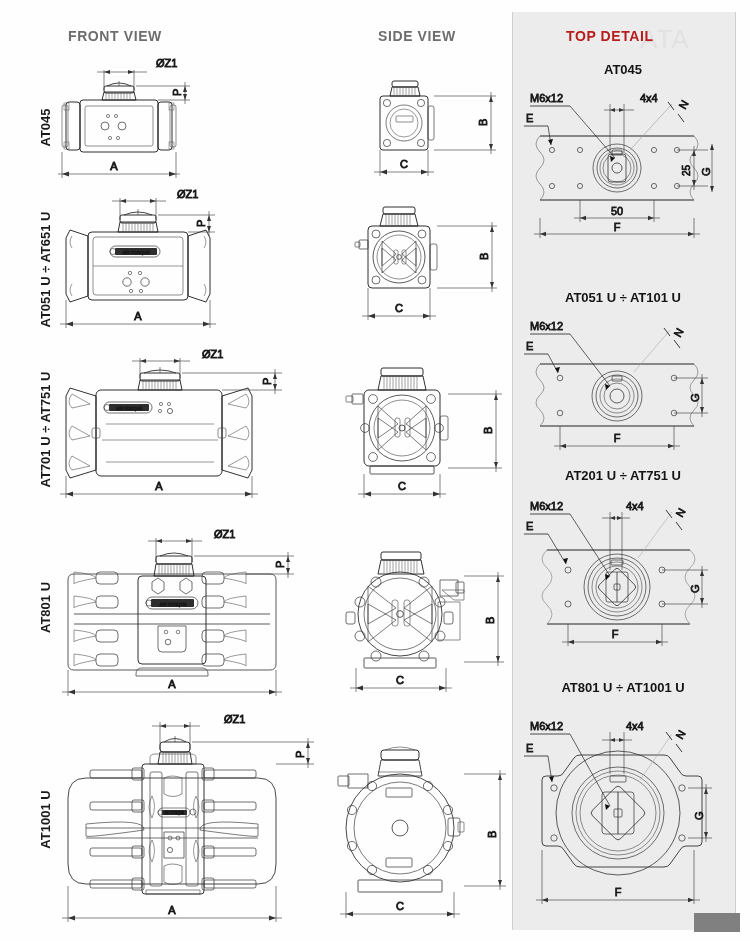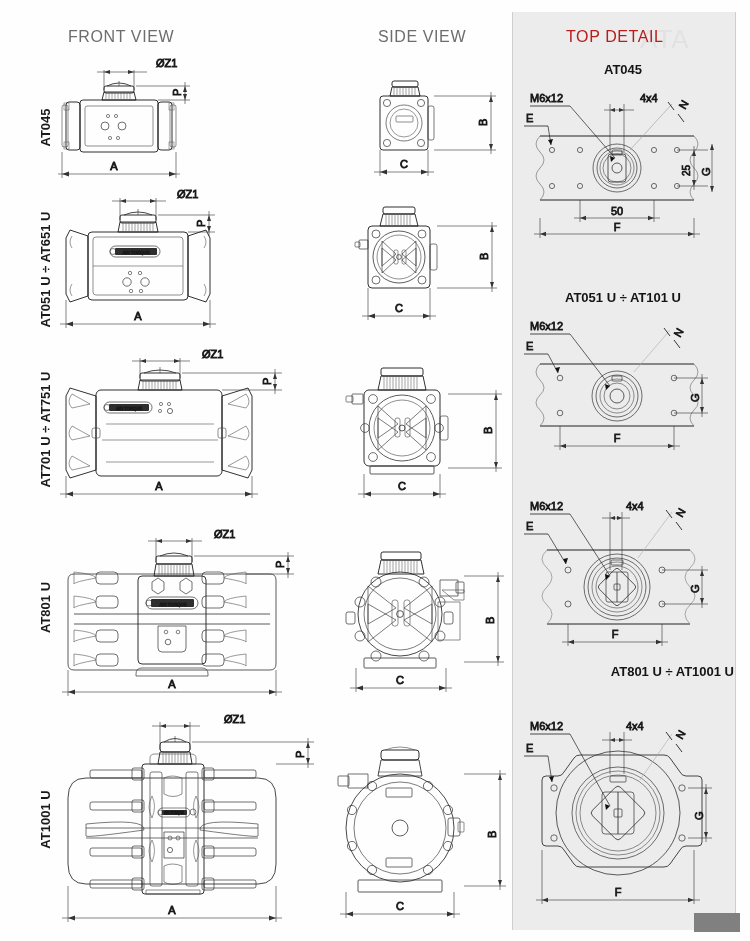--- a/index.html
+++ b/index.html
@@ -2,21 +2,21 @@
 <html><head>
 <meta charset="utf-8">
 <style>
   html,body{margin:0;padding:0;background:#ffffff;}
   body{width:750px;height:941px;position:relative;overflow:hidden;
        font-family:"Liberation Sans",sans-serif;color:#111;}
 
   .page{position:absolute;left:0;top:0;width:750px;height:941px;background:#fefefe;}
 
   
-  .col-head{position:absolute;font-size:16px;font-weight:normal;color:#6d6d6d;letter-spacing:.6px;}
+  .col-head{position:absolute;font-size:14px;font-weight:bold;color:#6d6d6d;letter-spacing:.6px;}
   #h-front{left:68px;top:28px;}
   #h-side{left:378px;top:28px;text-align:center;}
   #h-top{left:566px;top:28px;color:#b91c1c;}
 
   
   .top-panel{position:absolute;left:512px;top:12px;width:222px;height:918px;
              background:#ececec;border-left:1px solid #cfcfcf;border-right:1px solid #cfcfcf;}
   .watermark{position:absolute;left:640px;top:24px;font-size:26px;font-weight:normal;
              color:#e2e2e2;letter-spacing:1px;}
   .corner-box{position:absolute;left:694px;top:913px;width:46px;height:19px;background:#808080;}
@@ -571,20 +571,21 @@
         <line x1="20" y1="118" x2="20" y2="142"></line>
         <line x1="96" y1="118" x2="96" y2="142"></line>
         <line x1="14" y1="138" x2="102" y2="138"></line>
         <path d="M20 138 l7 -2.4 v4.8 z" fill="#333" stroke="none"></path>
         <path d="M96 138 l-7 -2.4 v4.8 z" fill="#333" stroke="none"></path>
       </g>
       <text x="58" y="134" font-size="11" text-anchor="middle">C</text>
     </svg>
   </div>
 
+  <div class="tdtitle" style="top:468px;">AT201 U ÷ AT751 U</div>
   <div class="cell" style="left:522px;top:494px;">
     <svg width="210" height="165" viewBox="0 0 210 165" fill="none" stroke="#1a1a1a" stroke-width="0.8">
       <line x1="25" y1="56" x2="168" y2="56" stroke="#222" stroke-width="1"></line>
       <line x1="25" y1="130" x2="168" y2="130" stroke="#222" stroke-width="1"></line>
       <path d="M25 56 q-10 9 0 18 q10 9 0 19 q-10 9 0 18 q10 9 0 19" stroke="#888" stroke-width="0.7"></path>
       <path d="M168 56 q10 9 0 18 q-10 9 0 19 q10 9 0 18 q-10 9 0 19" stroke="#888" stroke-width="0.7"></path>
       <circle cx="46" cy="76" r="3" stroke="#333" stroke-width="0.7"></circle>
       <circle cx="140" cy="76" r="3" stroke="#333" stroke-width="0.7"></circle>
       <circle cx="46" cy="110" r="3" stroke="#333" stroke-width="0.7"></circle>
       <circle cx="140" cy="110" r="3" stroke="#333" stroke-width="0.7"></circle>
@@ -801,21 +802,21 @@
         <line x1="18" y1="134" x2="18" y2="158"></line>
         <line x1="108" y1="134" x2="108" y2="158"></line>
         <line x1="12" y1="154" x2="114" y2="154"></line>
         <path d="M18 154 l7 -2.4 v4.8 z" fill="#333" stroke="none"></path>
         <path d="M108 154 l-7 -2.4 v4.8 z" fill="#333" stroke="none"></path>
       </g>
       <text x="62" y="150" font-size="11" text-anchor="middle">C</text>
     </svg>
   </div>
 
-  <div class="tdtitle" style="top:664px;text-align:right;">AT801 U ÷ AT1001 U</div>
+  <div class="tdtitle" style="top:680px;">AT801 U ÷ AT1001 U</div>
   <div class="cell" style="left:522px;top:714px;">
     <svg width="210" height="205" viewBox="0 0 210 205" fill="none" stroke="#1a1a1a" stroke-width="0.8">
 
       <path d="M20 66 q0 -4 4 -4 h12 q4 0 6 -4 l10 -14 q2 -3 6 -3 h84 q4 0 6 3 l10 14 q2 4 6 4 h12 q4 0 4 4 v62 q0 4 -4 4 h-12 q-4 0 -6 4 l-10 14 q-2 3 -6 3 h-84 q-4 0 -6 -3 l-10 -14 q-2 -4 -6 -4 h-12 q-4 0 -4 -4 z" stroke="#333" stroke-width="0.9"></path>
       <circle cx="32" cy="74" r="3.2" stroke="#333" stroke-width="0.7"></circle>
       <circle cx="160" cy="74" r="3.2" stroke="#333" stroke-width="0.7"></circle>
       <circle cx="32" cy="124" r="3.2" stroke="#333" stroke-width="0.7"></circle>
       <circle cx="160" cy="124" r="3.2" stroke="#333" stroke-width="0.7"></circle>
 
       <circle cx="96" cy="99" r="62" stroke="#333" stroke-width="0.8"></circle>

